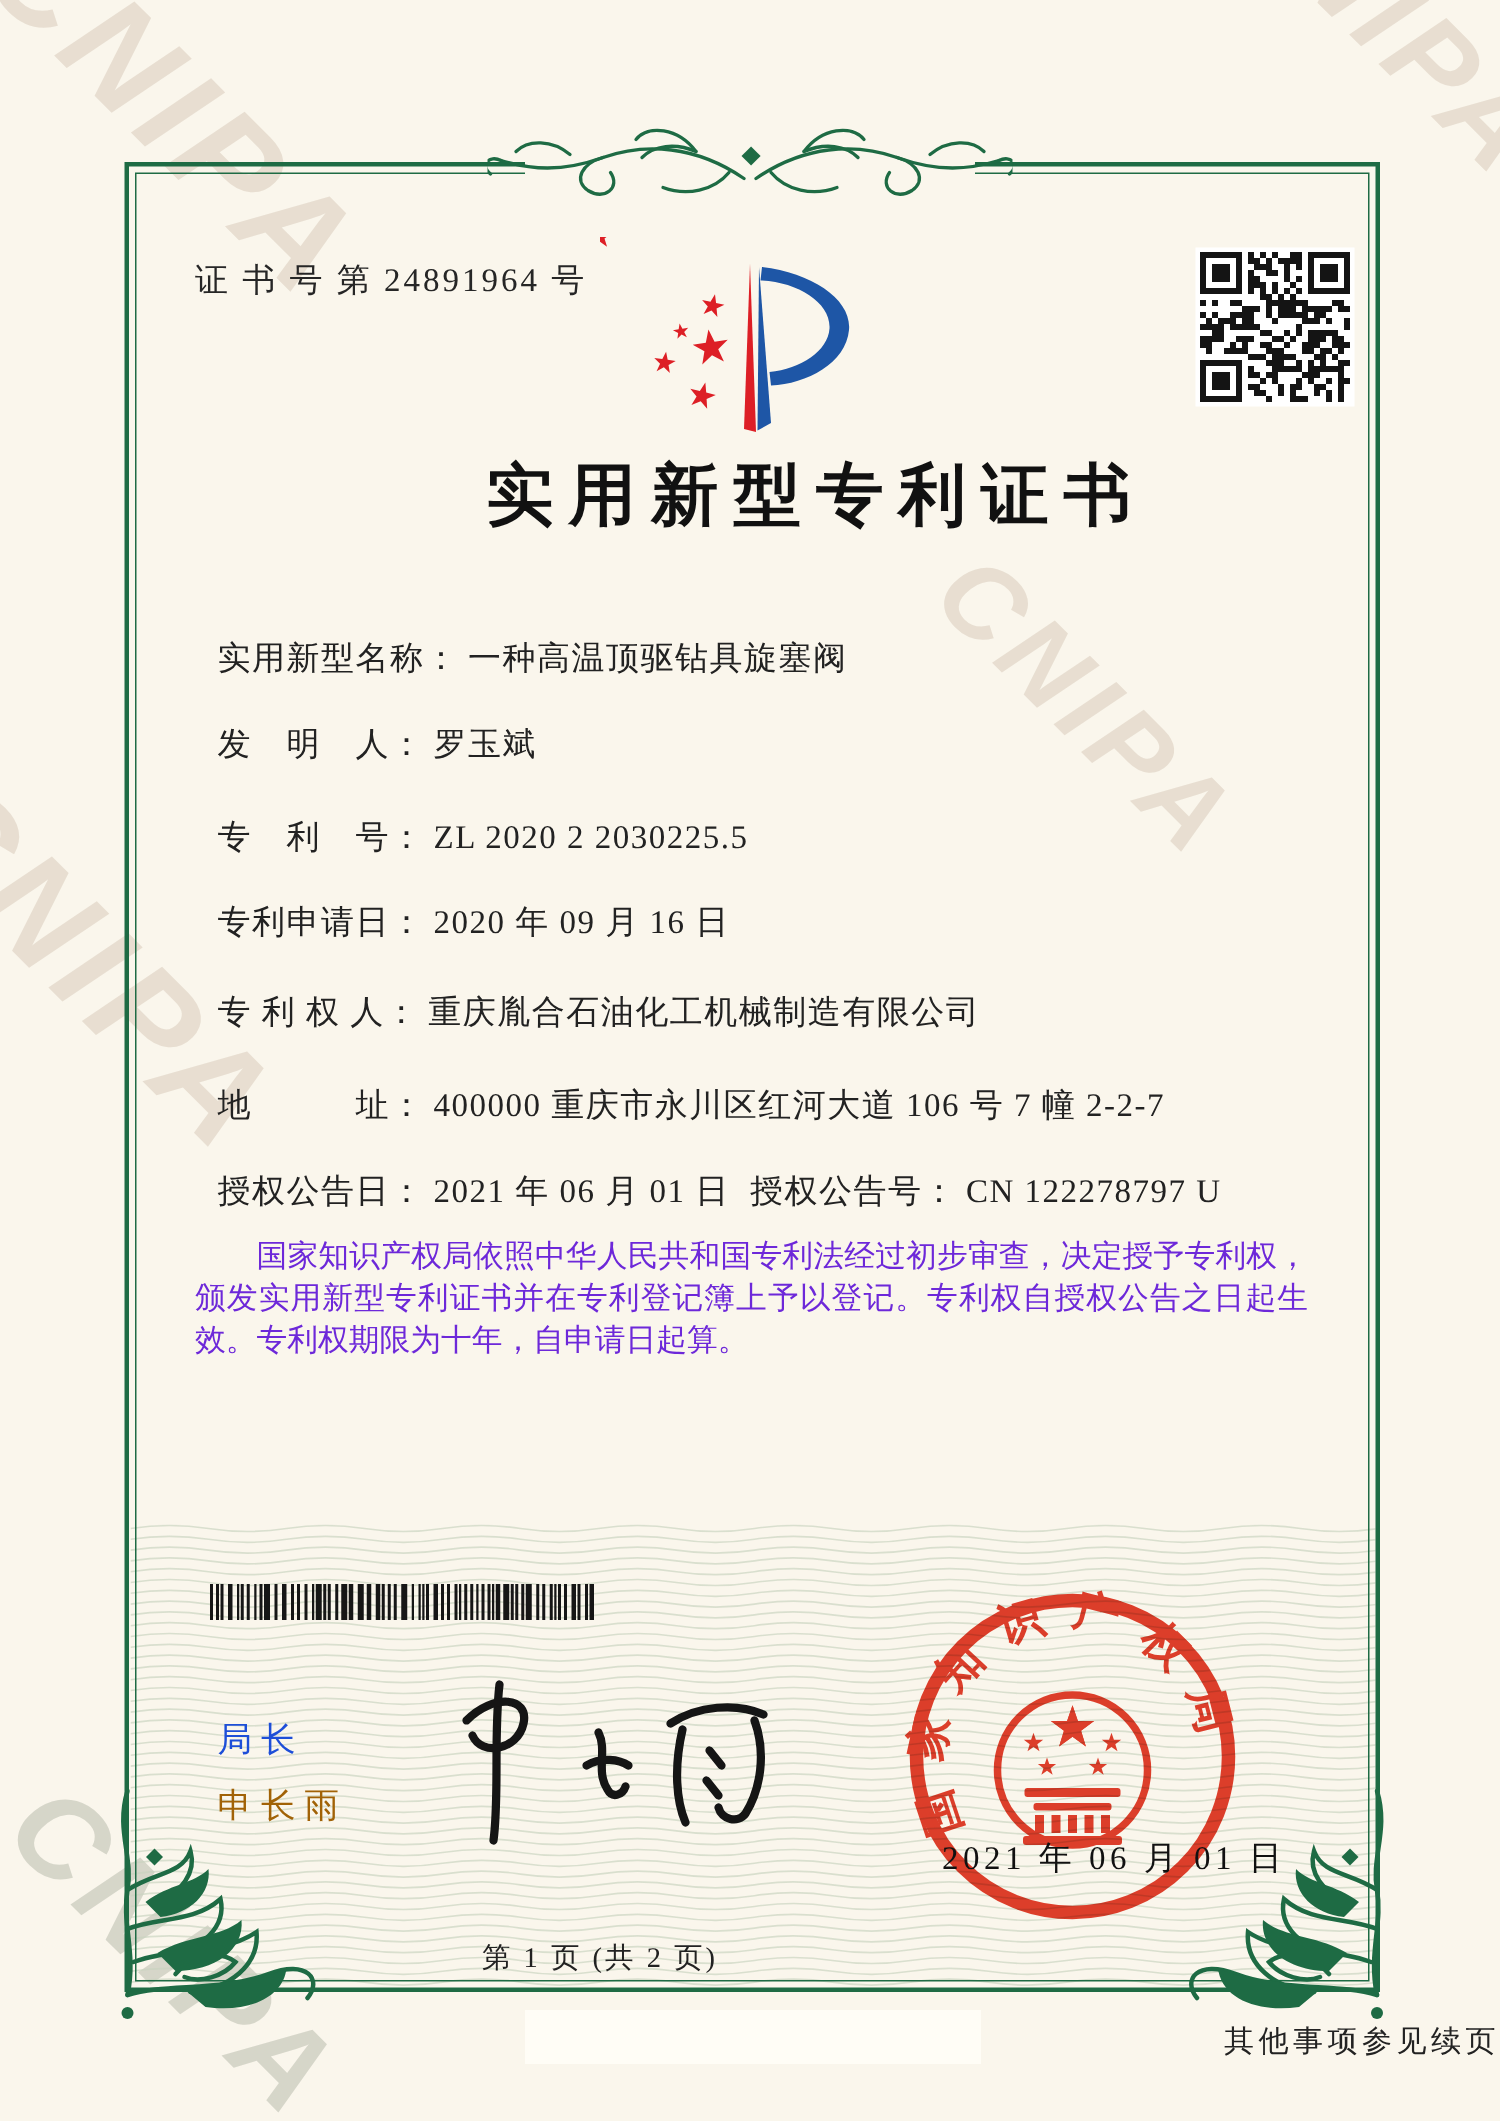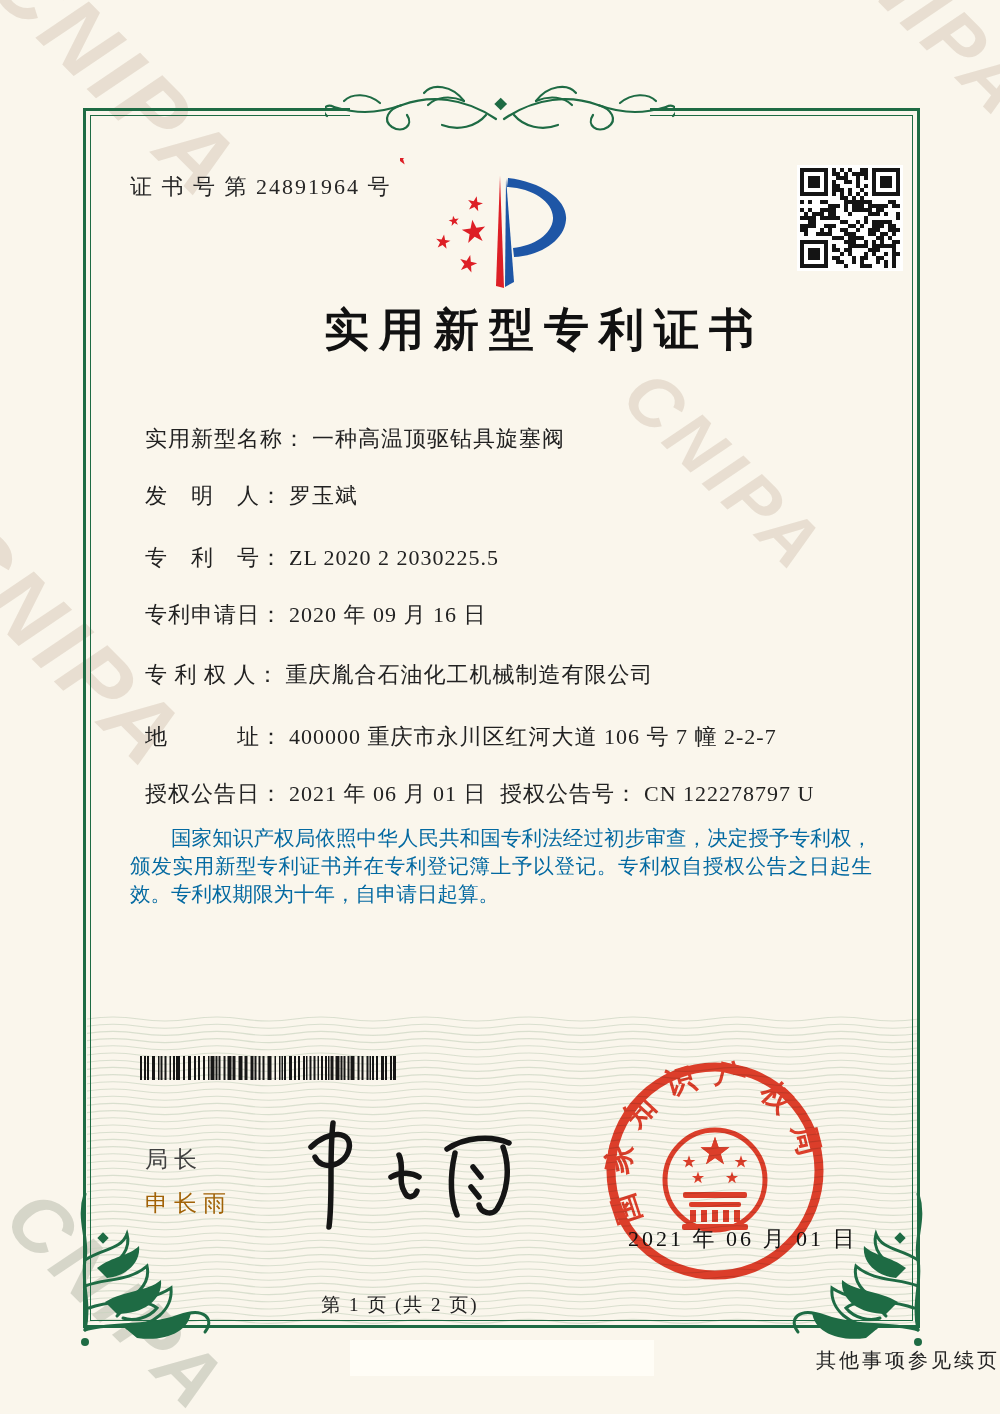--- a/index.html
+++ b/index.html
@@ -18,23 +18,23 @@
   .border-inner{position:absolute;left:4px;top:4px;right:4px;bottom:4px;
         border:1px solid #1e6b44;}
   .abs{position:absolute;}
   .cert-no{left:130px;top:172px;font-size:22px;letter-spacing:2px;color:#262626;}
   .title{left:0;width:1000px;top:300px;text-align:center;font-size:45px;font-weight:bold;
          letter-spacing:10px;color:#111;padding-left:44px;}
   .frow{left:145px;width:730px;font-size:22px;letter-spacing:1px;white-space:nowrap;}
   .flabel{color:#222;}
   .fvalue{color:#222;margin-left:6px;}
   .grant2{position:absolute;left:355px;top:0;white-space:nowrap;}
-  .paras{left:130px;top:824px;width:742px;font-size:20.5px;line-height:28px;text-align:justify;color:#0369a1;}
+  .paras{left:130px;top:824px;width:742px;font-size:20.5px;line-height:28px;text-align:justify;color:#6d28d9;}
   .paras p{margin:0;text-indent:2em;}
-  .sig-title{left:145px;top:1144px;font-size:23px;letter-spacing:6px;font-family:"Liberation Sans","DejaVu Sans",sans-serif;color:#404040;}
+  .sig-title{left:145px;top:1144px;font-size:23px;letter-spacing:6px;font-family:"Liberation Sans","DejaVu Sans",sans-serif;color:#1d4ed8;}
   .sig-name{left:145px;top:1188px;font-size:23px;letter-spacing:6px;font-family:"Liberation Sans","DejaVu Sans",sans-serif;color:#a16207;}
   .seal-date{left:628px;top:1224px;font-size:22px;letter-spacing:3px;color:#111;z-index:6;}
   .page-info{left:0;width:800px;top:1292px;text-align:center;font-size:19px;letter-spacing:2px;color:#222;}
   .foot-band{left:350px;top:1340px;width:304px;height:36px;background:#fffdf6;}
   .foot-note{left:0;width:1000px;top:1347px;text-align:right;font-size:20px;letter-spacing:3px;color:#222;}
   .qr-wrap{left:797px;top:165px;width:106px;height:106px;background:#ffffff;padding:3px;box-sizing:border-box;}
   svg{display:block;}
 </style>
 </head>
 <body>

